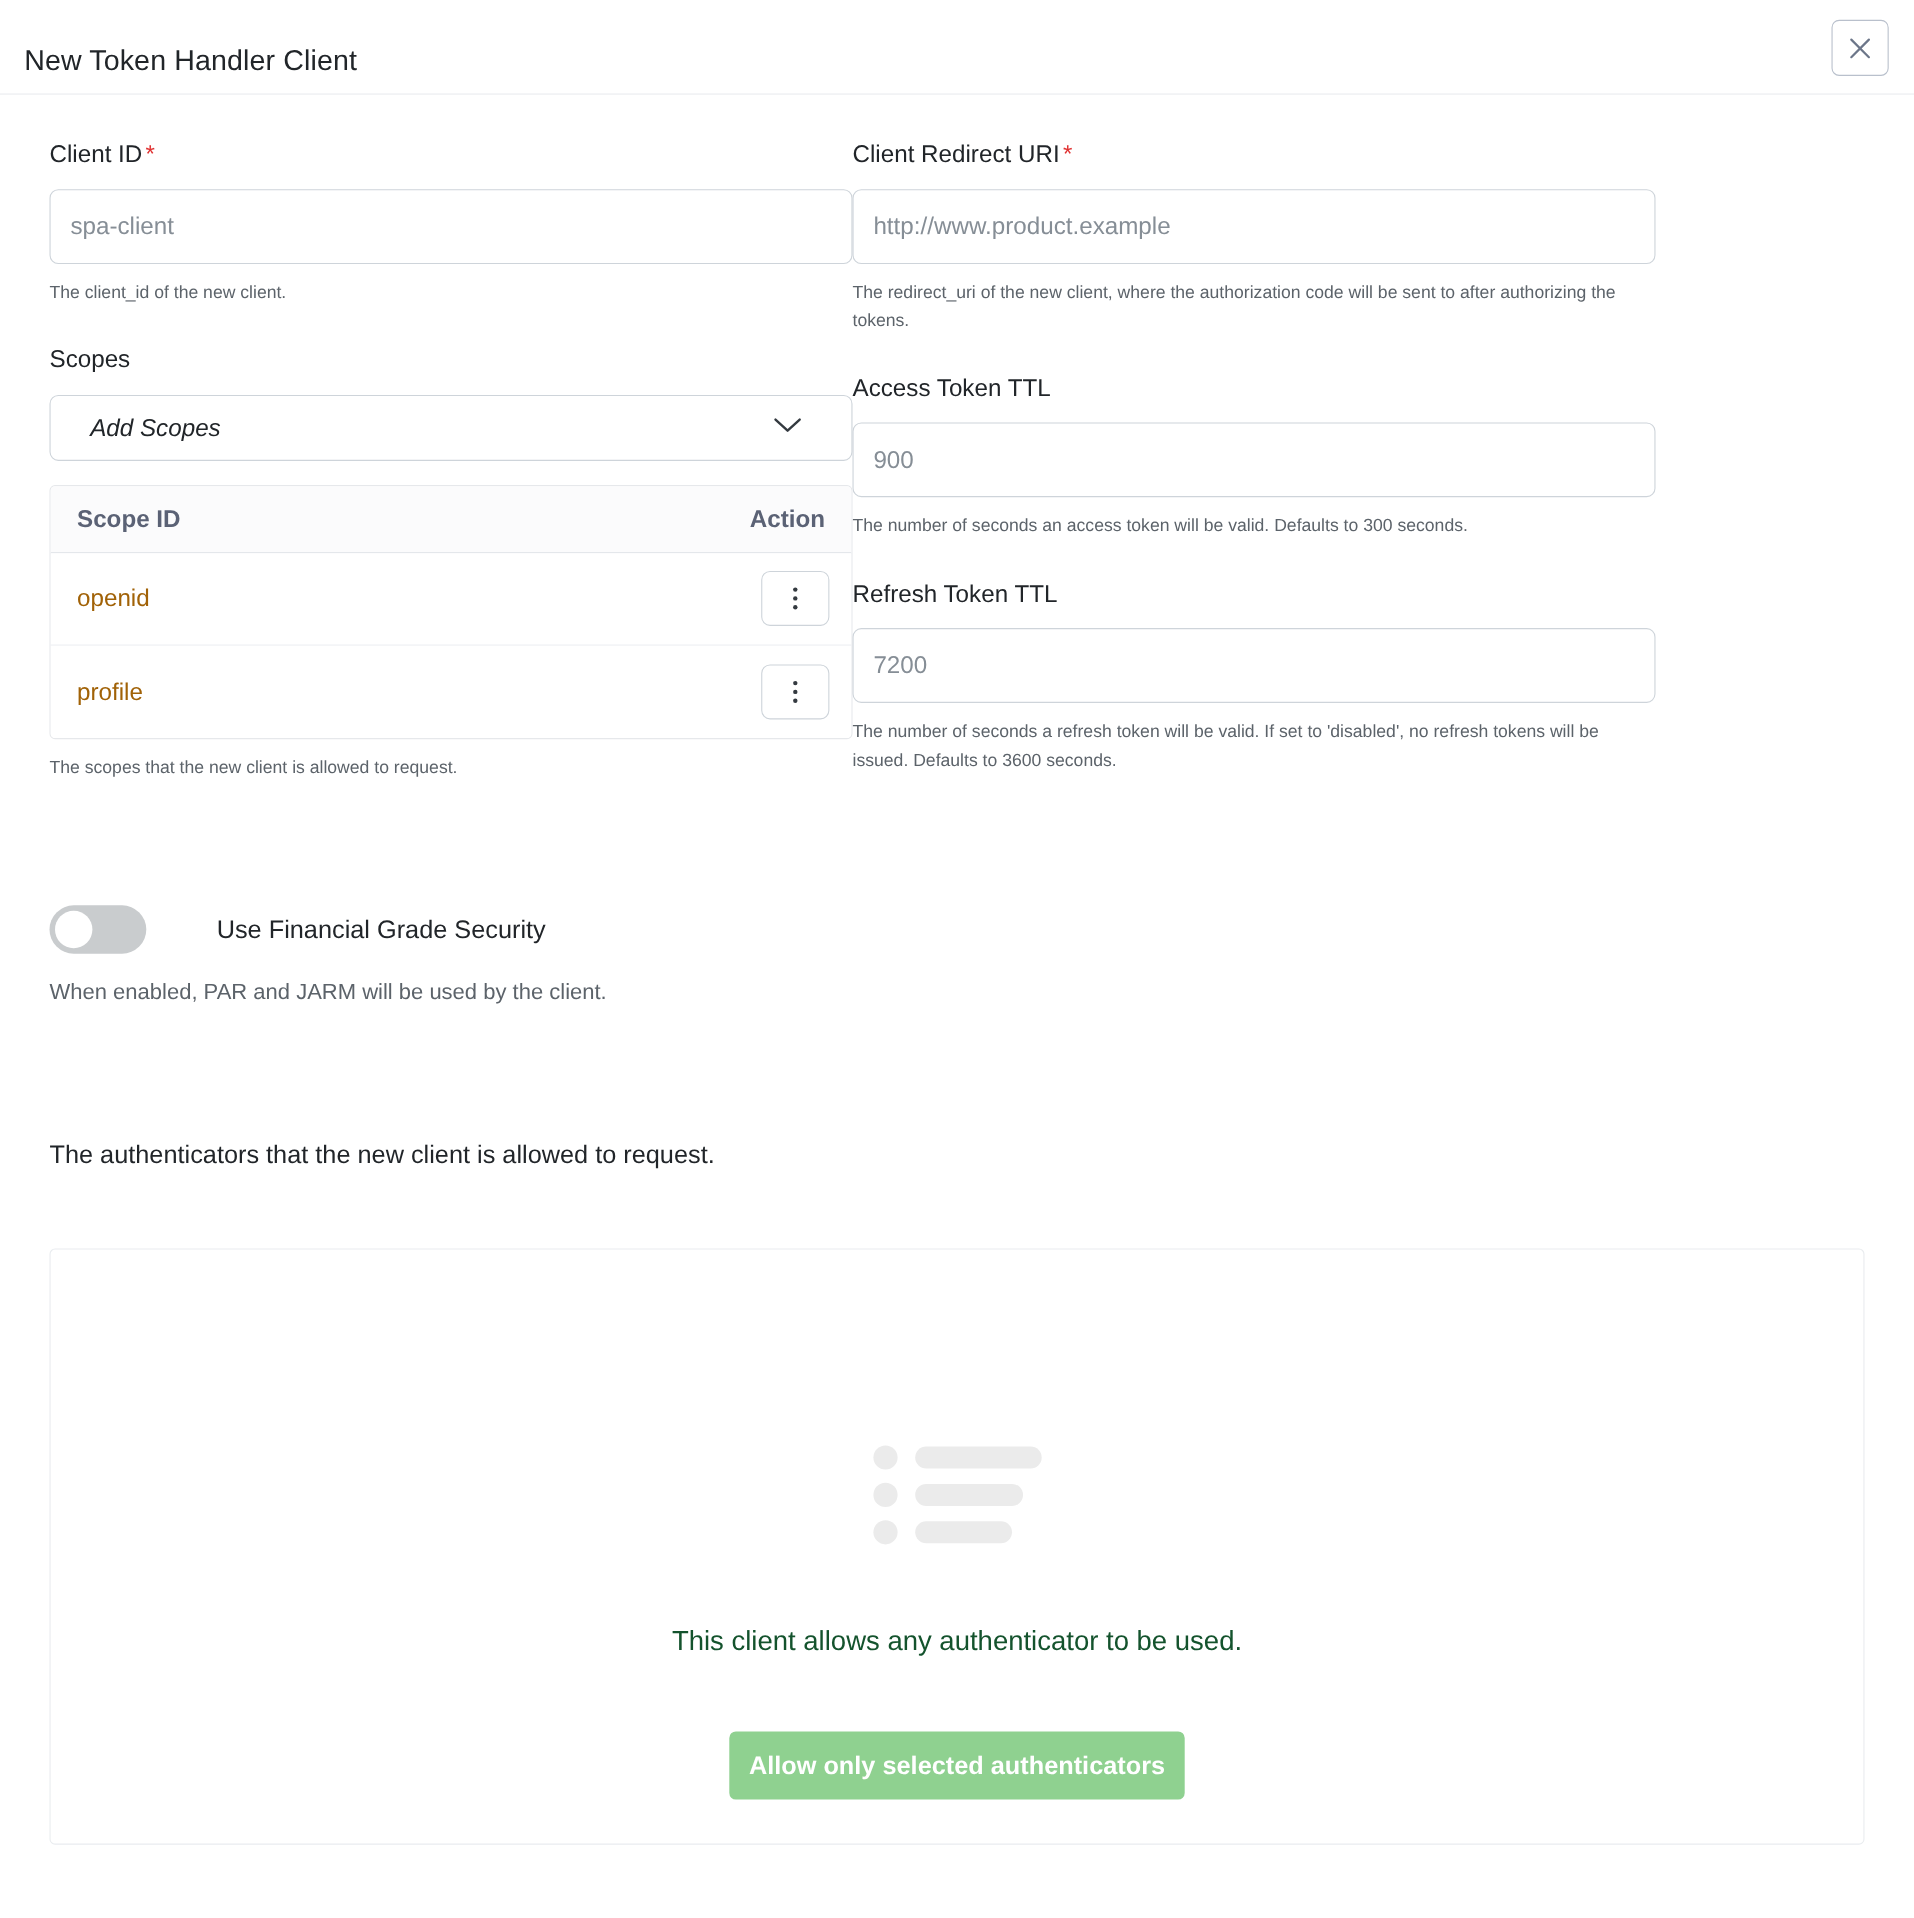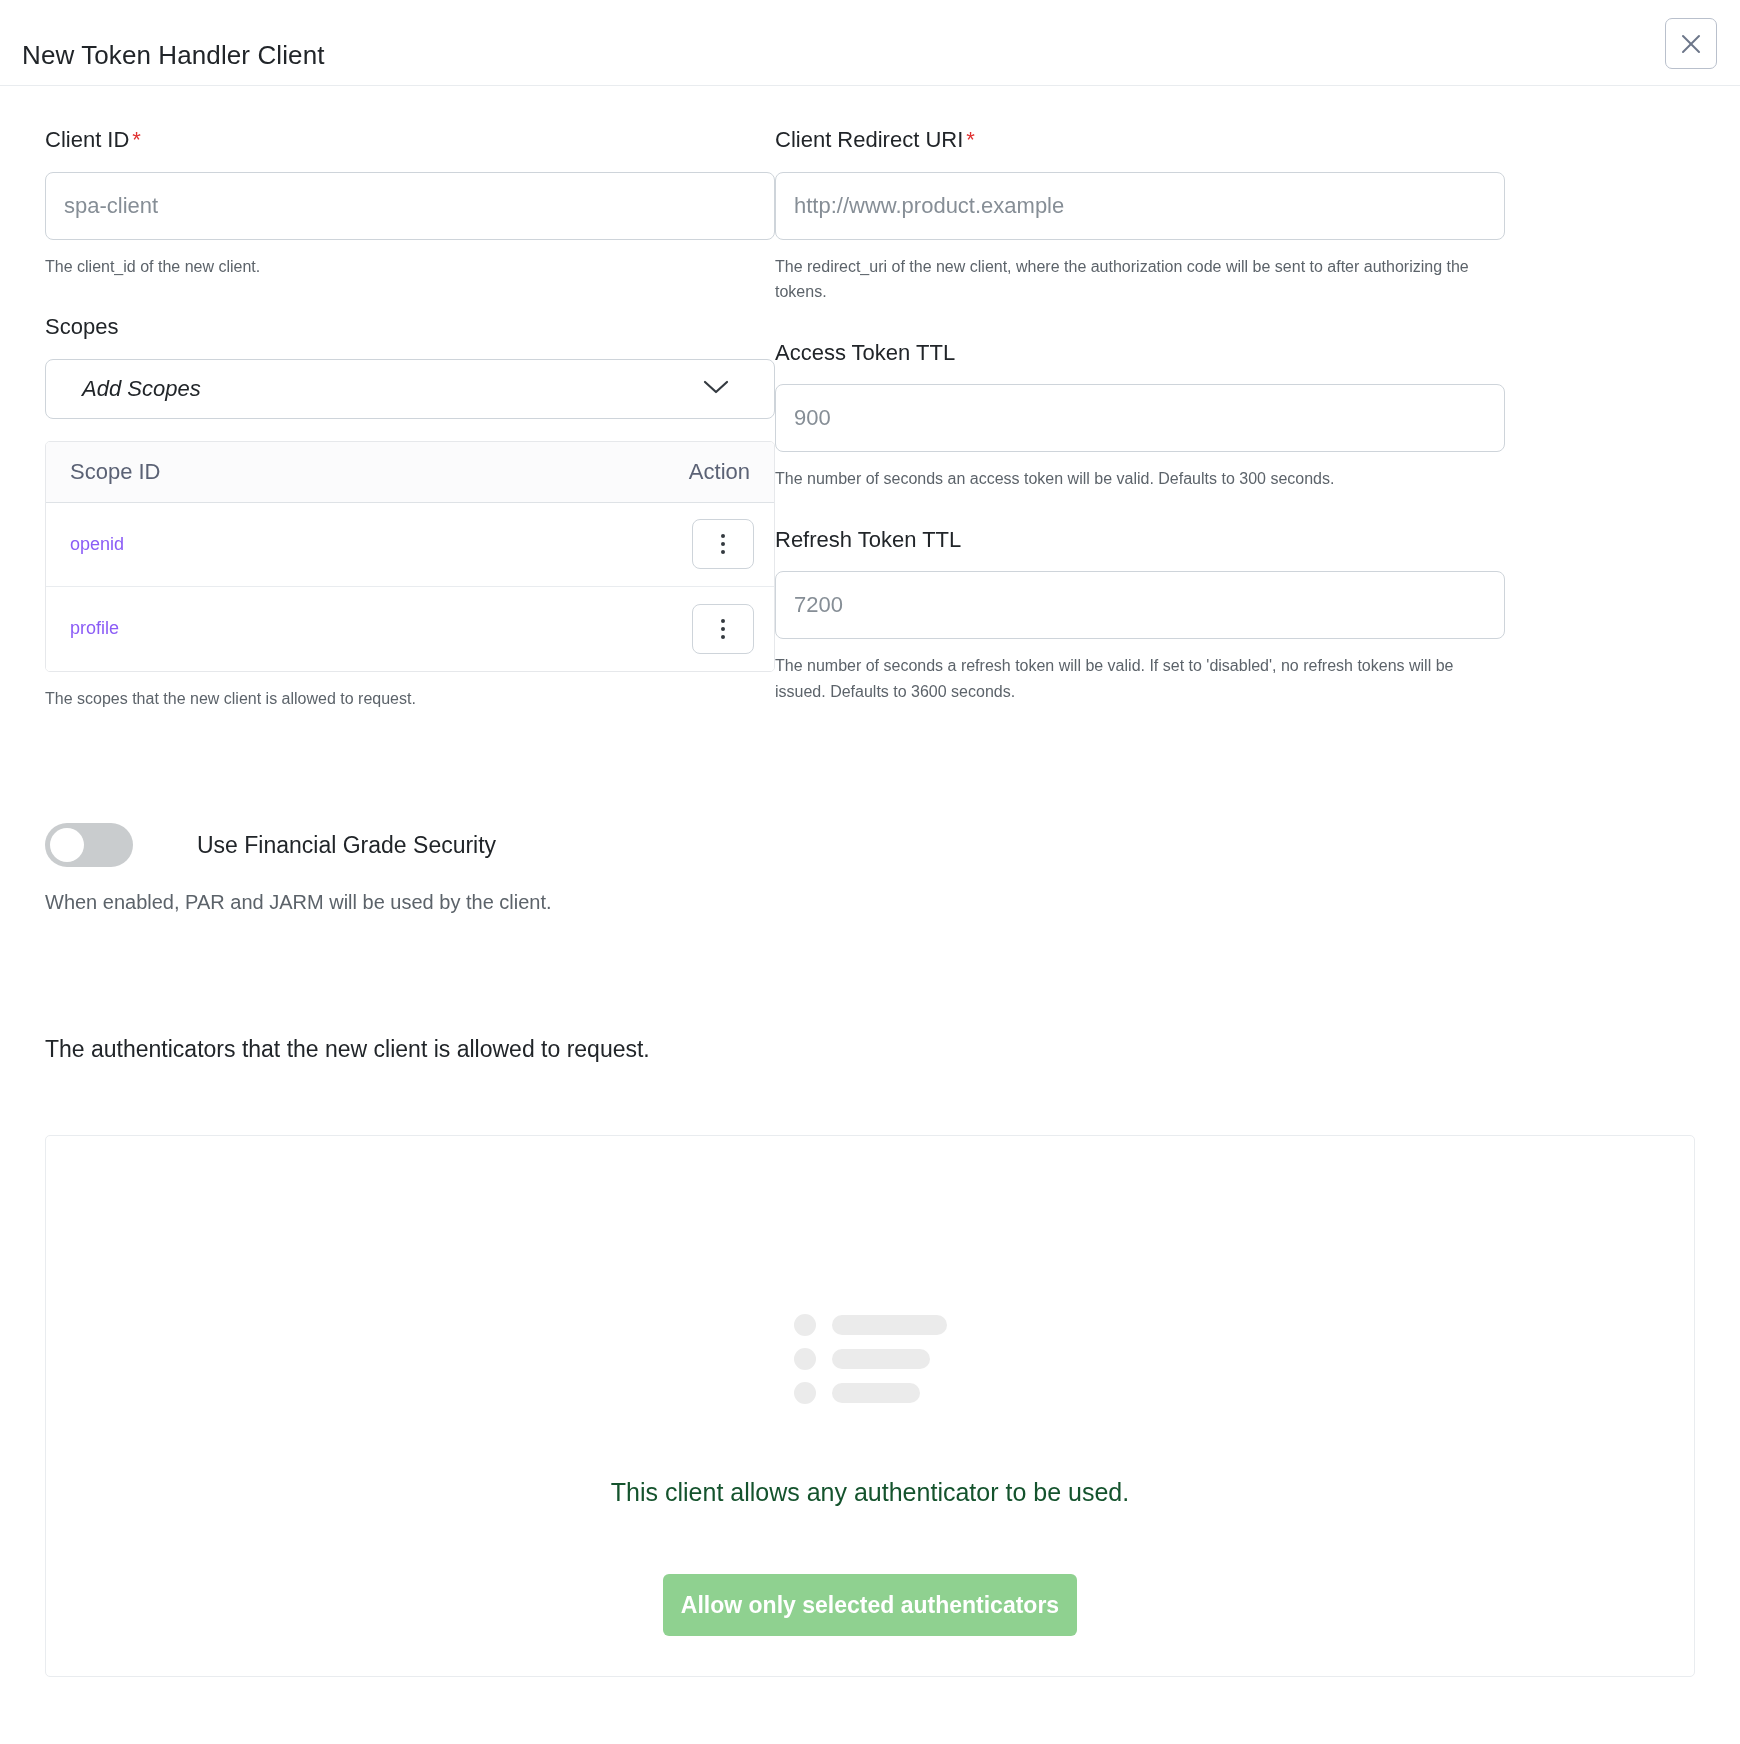--- a/index.html
+++ b/index.html
@@ -132,35 +132,35 @@
     align-items: center;
     justify-content: space-between;
     height: 61px;
     background: #fbfbfc;
     border-bottom: 1px solid #dee2e6;
     padding: 0 24px;
   }
   .scope-head-cell {
     font-size: 22px;
     color: #5b6275;
-    font-weight: 400;
+    font-weight: 700;
   }
   .scope-row {
     display: flex;
     align-items: center;
     justify-content: space-between;
     height: 84px;
     padding: 0 20px 0 24px;
     border-bottom: 1px solid #e9ecef;
     background: #fff;
   }
   .scope-row:last-child { border-bottom: none; }
   .scope-id {
-    font-size: 18px;
-    color: #8b5cf6;
+    font-size: 22px;
+    color: #a16207;
   }
   .kebab-btn {
     width: 62px;
     height: 50px;
     border: 1px solid #ced4da;
     border-radius: 8px;
     background: #fff;
     display: flex;
     flex-direction: column;
     align-items: center;

